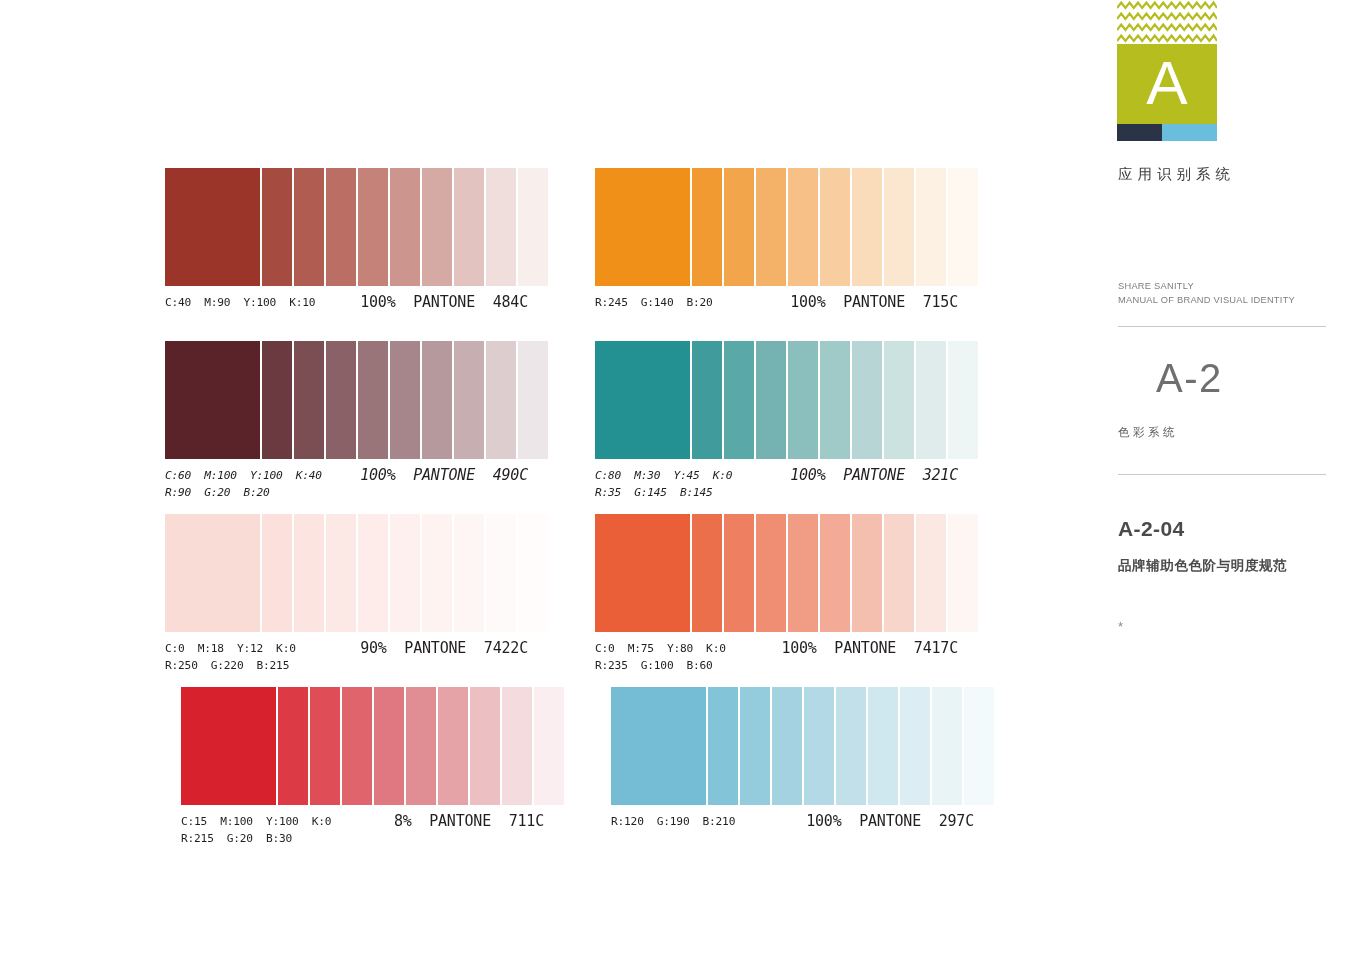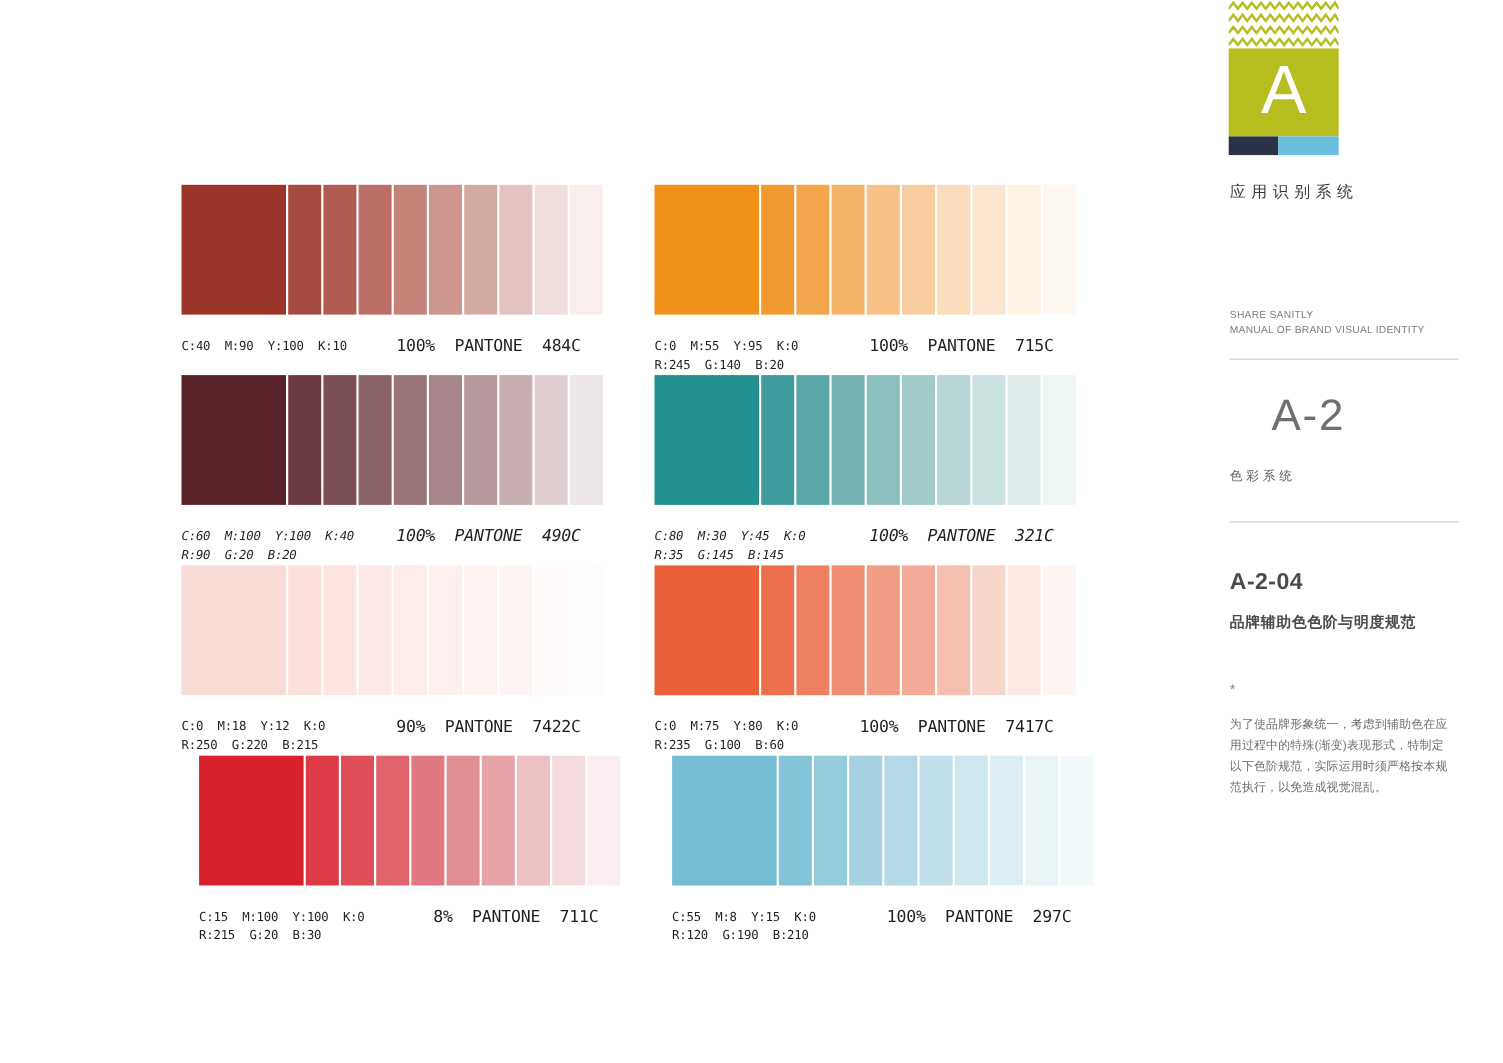--- a/index.html
+++ b/index.html
@@ -43,21 +43,21 @@
     height: 100%;
     margin-right: 2px;
     flex: 0 0 auto;
   }
   .swatch.base { width: 95px; }
   .swatch.tint { width: 30px; }
   .swatch:last-child { margin-right: 0; }
 
   .palette-labels {
     position: relative;
-    margin-top: 20px;
+    margin-top: 8px;
     height: 34px;
   }
   .label-line {
     font-family: "DejaVu Sans Mono", "Liberation Mono", monospace;
     font-size: 11.2px;
     letter-spacing: -0.2px;
     color: #231f20;
     line-height: 17px;
     white-space: pre;
   }
@@ -319,21 +319,20 @@
         <div class="swatch tint" style="background: rgb(242, 165, 74);"></div>
         <div class="swatch tint" style="background: rgb(244, 178, 104);"></div>
         <div class="swatch tint" style="background: rgb(246, 192, 134);"></div>
         <div class="swatch tint" style="background: rgb(248, 205, 159);"></div>
         <div class="swatch tint" style="background: rgb(250, 220, 186);"></div>
         <div class="swatch tint" style="background: rgb(251, 230, 207);"></div>
         <div class="swatch tint" style="background: rgb(253, 241, 227);"></div>
         <div class="swatch tint" style="background: rgb(254, 248, 241);"></div>
       </div>
       <div class="palette-labels">
-        <div class="label-line">C:0  M:55  Y:95  K:0</div>
         <div class="label-line">R:245  G:140  B:20</div>
         <div class="pantone-label">100%  PANTONE  715C</div>
       </div>
     </div>
     <div class="palette-row col-right r1">
       <div class="swatch-strip">
         <div class="swatch base" style="background: rgb(35, 145, 145);"></div>
         <div class="swatch tint" style="background: rgb(64, 156, 156);"></div>
         <div class="swatch tint" style="background: rgb(90, 168, 167);"></div>
         <div class="swatch tint" style="background: rgb(116, 179, 178);"></div>
@@ -376,21 +375,20 @@
         <div class="swatch tint" style="background: rgb(148, 203, 221);"></div>
         <div class="swatch tint" style="background: rgb(164, 210, 225);"></div>
         <div class="swatch tint" style="background: rgb(178, 217, 229);"></div>
         <div class="swatch tint" style="background: rgb(193, 224, 233);"></div>
         <div class="swatch tint" style="background: rgb(207, 231, 238);"></div>
         <div class="swatch tint" style="background: rgb(220, 238, 243);"></div>
         <div class="swatch tint" style="background: rgb(233, 244, 247);"></div>
         <div class="swatch tint" style="background: rgb(243, 250, 251);"></div>
       </div>
       <div class="palette-labels">
-        <div class="label-line">C:55  M:8  Y:15  K:0</div>
         <div class="label-line">R:120  G:190  B:210</div>
         <div class="pantone-label">100%  PANTONE  297C</div>
       </div>
     </div>
   </div>
 
 <div id="sidebar">
 
   <div id="logo-mark">
     <svg id="logo-zigzag" viewBox="0 0 100 45" preserveAspectRatio="none">
@@ -421,14 +419,13 @@
 
   <div id="section-code">A-2</div>
   <div id="section-title">色彩系统</div>
 
   <div class="divider" id="divider-2"></div>
 
   <div id="sheet-code">A-2-04</div>
   <div id="sheet-title">品牌辅助色色阶与明度规范</div>
 
   <div id="note-asterisk">*</div>
-  <div id="note-body">为了使品牌形象统一，考虑到辅助色在应用过程中的特殊(渐变)表现形式，特制定以下色阶规范，实际运用时须严格按本规范执行，以免造成视觉混乱。</div>
 </div>
 
 </body></html>

